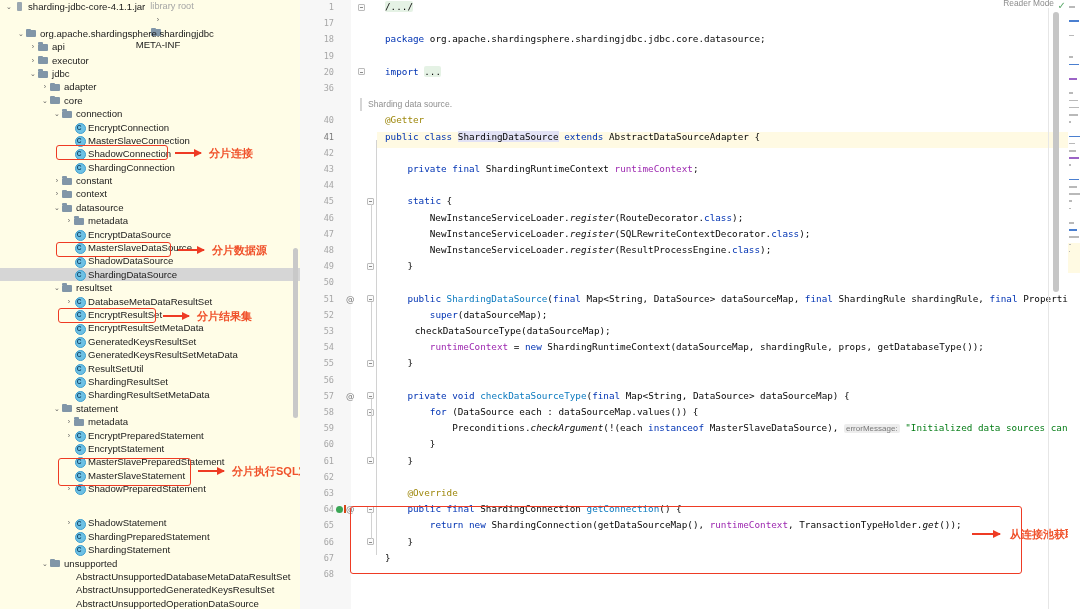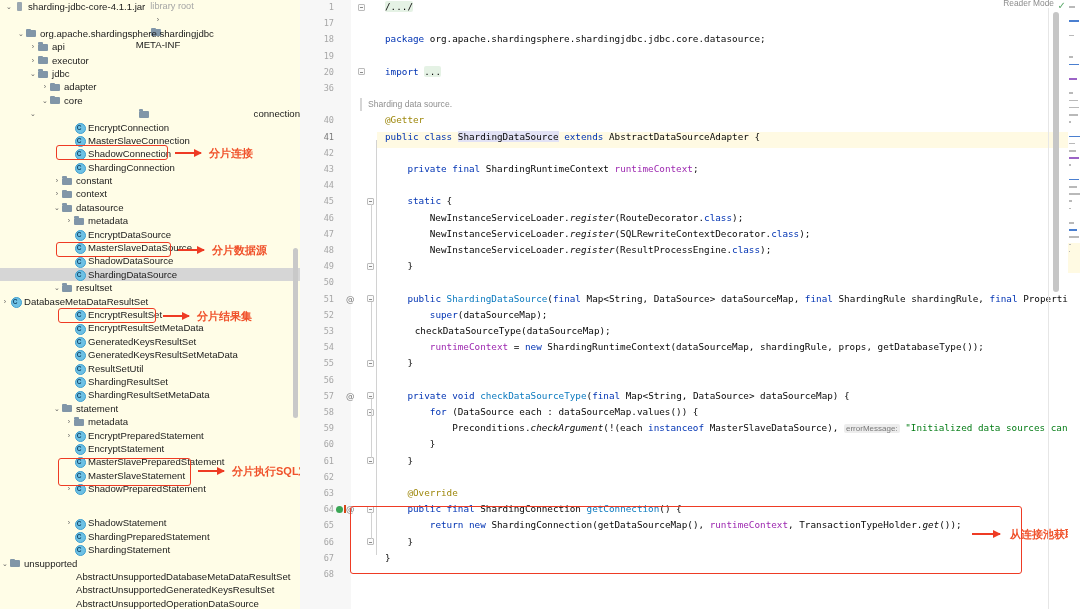--- a/index.html
+++ b/index.html
@@ -354,21 +354,21 @@
         <div class="tree-row" style="padding-left: 40px;">
           <span class="arrow">›</span>
           <span class="ic ic-folder"></span>
           <span class="lbl">adapter</span>
         </div>
         <div class="tree-row" style="padding-left: 40px;">
           <span class="arrow">⌄</span>
           <span class="ic ic-folder"></span>
           <span class="lbl">core</span>
         </div>
-        <div class="tree-row" style="padding-left: 28px; justify-content: space-between;">
+        <div class="tree-row" style="padding-left: 52px;">
           <span class="arrow">⌄</span>
           <span class="ic ic-folder"></span>
           <span class="lbl">connection</span>
         </div>
         <div class="tree-row" style="padding-left: 64px;">
           <span class="arrow none"></span>
           <span class="ic ic-class"></span>
           <span class="lbl">EncryptConnection</span>
         </div>
         <div class="tree-row" style="padding-left: 64px;">
@@ -424,21 +424,21 @@
         <div class="tree-row selected" style="padding-left: 64px;">
           <span class="arrow none"></span>
           <span class="ic ic-class"></span>
           <span class="lbl">ShardingDataSource</span>
         </div>
         <div class="tree-row" style="padding-left: 52px;">
           <span class="arrow">⌄</span>
           <span class="ic ic-folder"></span>
           <span class="lbl">resultset</span>
         </div>
-        <div class="tree-row" style="">
+        <div class="tree-row" style="padding-left: 64px;">
           <span class="arrow">›</span>
           <span class="ic ic-class"></span>
           <span class="lbl">DatabaseMetaDataResultSet</span>
         </div>
         <div class="tree-row" style="padding-left: 64px;">
           <span class="arrow none"></span>
           <span class="ic ic-class"></span>
           <span class="lbl">EncryptResultSet</span>
         </div>
         <div class="tree-row" style="padding-left: 64px;">
@@ -514,21 +514,21 @@
         <div class="tree-row" style="padding-left: 64px;">
           <span class="arrow none"></span>
           <span class="ic ic-class"></span>
           <span class="lbl">ShardingPreparedStatement</span>
         </div>
         <div class="tree-row" style="padding-left: 64px;">
           <span class="arrow none"></span>
           <span class="ic ic-class"></span>
           <span class="lbl">ShardingStatement</span>
         </div>
-        <div class="tree-row" style="">
+        <div class="tree-row" style="padding-left: 40px;">
           <span class="arrow">⌄</span>
           <span class="ic ic-folder"></span>
           <span class="lbl">unsupported</span>
         </div>
         <div class="tree-row" style="padding-left: 52px;">
           <span class="arrow none"></span>
           <span class="ic ic-class-abstract"></span>
           <span class="lbl">AbstractUnsupportedDatabaseMetaDataResultSet</span>
         </div>
         <div class="tree-row" style="padding-left: 52px;">

